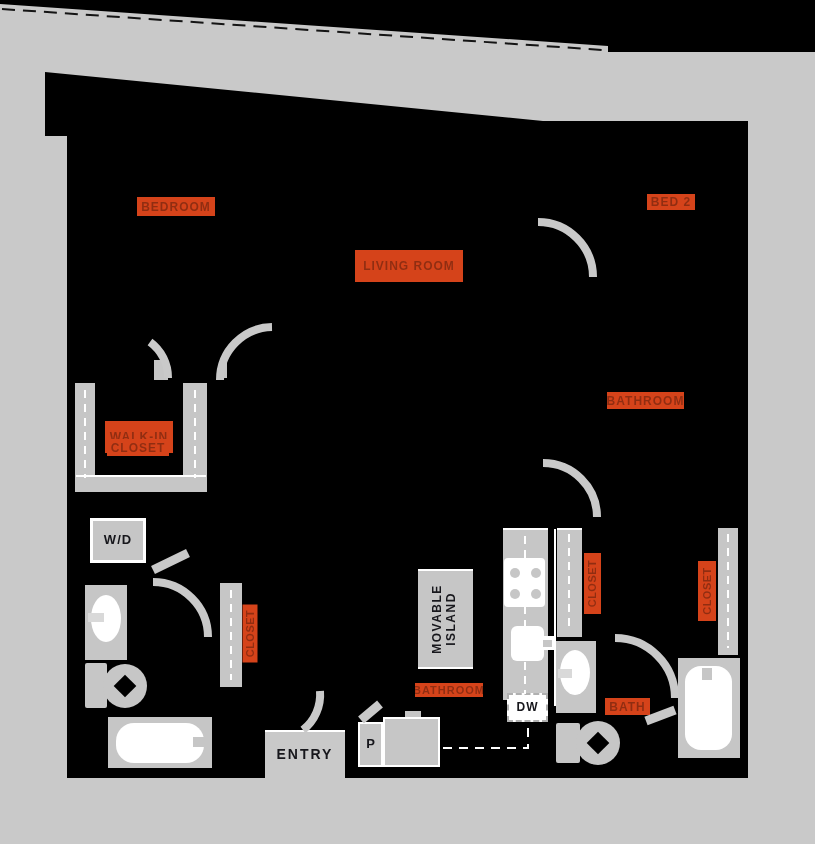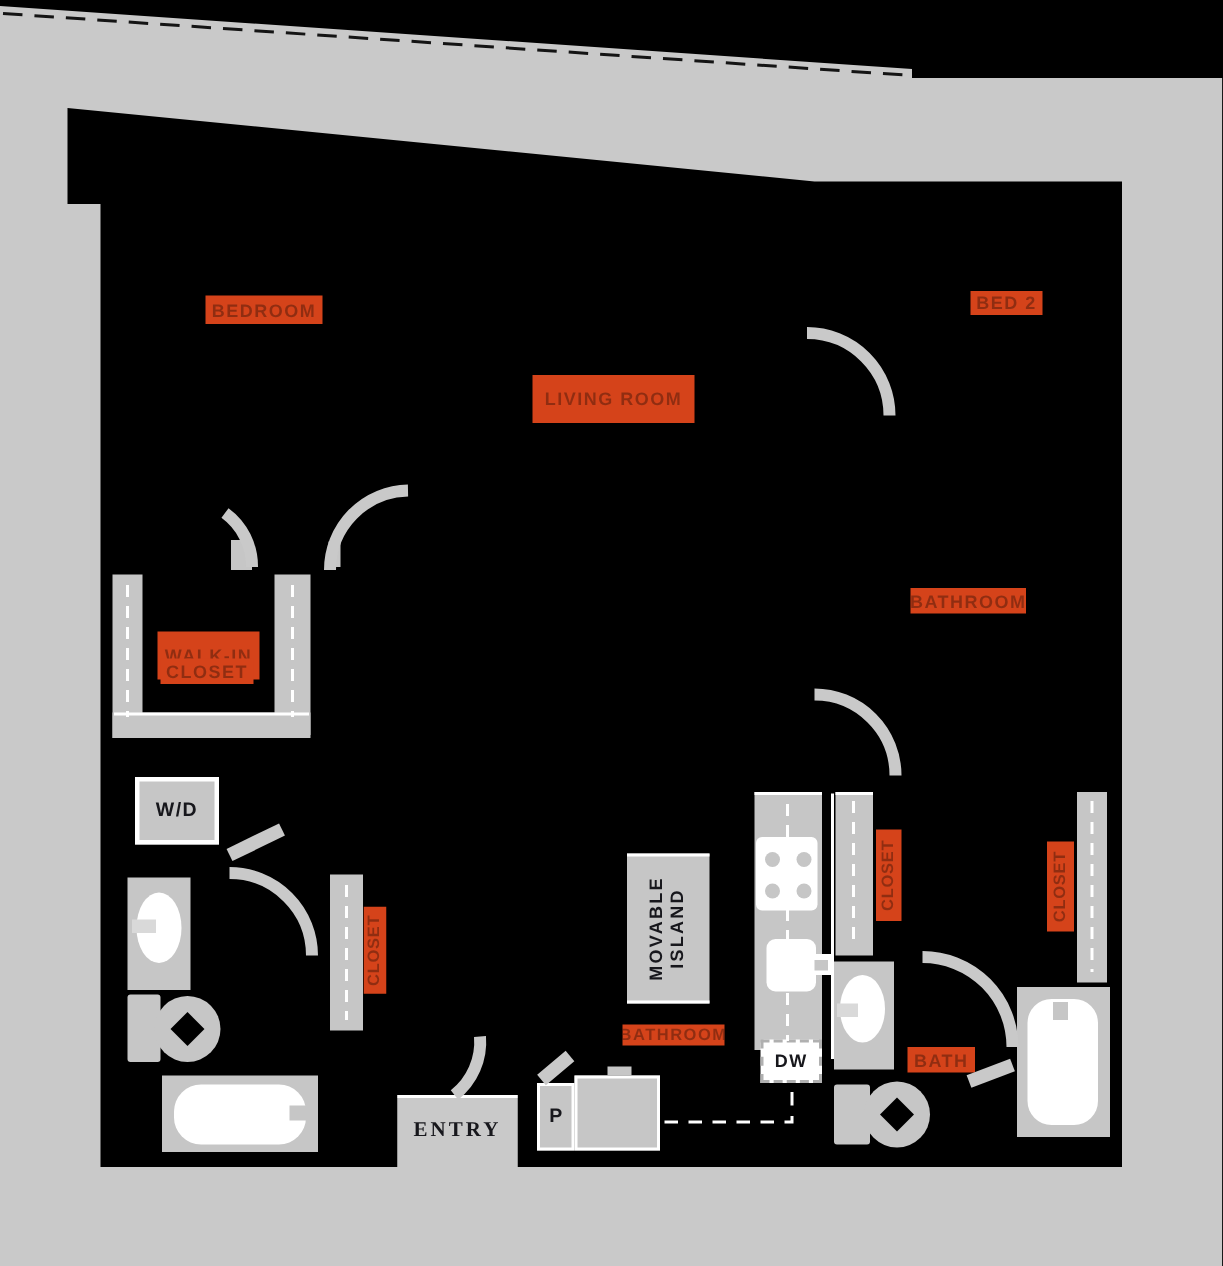--- a/index.html
+++ b/index.html
@@ -50,21 +50,21 @@
   <div class="gfix" style="left:103px;top:664px;width:44px;height:44px;border-radius:50%;"></div>
   <div class="diamond" style="left:117px;top:678px;width:16px;height:16px;"></div>
   <div class="gfix" style="left:108px;top:717px;width:104px;height:51px;"></div>
   <div class="wfix" style="left:116px;top:723px;width:88px;height:40px;border-radius:18px;"></div>
   <div class="gfix" style="left:193px;top:737px;width:11px;height:10px;z-index:4;"></div>
 
   <div class="gfix" style="left:220px;top:583px;width:22px;height:104px;"></div>
   <div class="olabel vlabel" style="left:221px;top:626px;width:58px;height:15px;font-size:11px;letter-spacing:0.5px;">CLOSET</div>
 
   <div class="abs" style="left:265px;top:730px;width:80px;height:48px;background:#c9c9c9;border-top:2px solid #fff;box-sizing:border-box;z-index:2;"></div>
-  <div class="dtext" style="left:265px;top:730px;width:80px;height:48px;font-size:14px;letter-spacing:2px;font-family:Liberation Serif, serif;">ENTRY</div>
+  <div class="dtext" style="left:265px;top:730px;width:80px;height:48px;font-size:14px;letter-spacing:2px;">ENTRY</div>
 
   <div class="gfix" style="left:358px;top:722px;width:25px;height:45px;border:2px solid #fff;box-sizing:border-box;"></div>
   <div class="dtext" style="left:358px;top:722px;width:25px;height:45px;font-size:13px;">P</div>
   <div class="gfix" style="left:383px;top:717px;width:57px;height:50px;border:2px solid #fff;box-sizing:border-box;"></div>
   <div class="gfix" style="left:405px;top:711px;width:16px;height:6px;"></div>
   <div class="abs" style="left:507px;top:693px;width:41px;height:29px;background:#fff;border:2px dashed #b0b0b0;box-sizing:border-box;z-index:3;"></div>
   <div class="dtext" style="left:507px;top:693px;width:41px;height:29px;font-size:12px;letter-spacing:1px;">DW</div>
   <div class="gfix" style="left:503px;top:528px;width:45px;height:172px;border-top:2px solid #fff;box-sizing:border-box;"></div>
   <div class="wfix" style="left:504px;top:558px;width:41px;height:49px;border-radius:4px;"></div>
   <div class="gfix" style="left:510px;top:568px;width:10px;height:10px;border-radius:50%;z-index:4;"></div>

